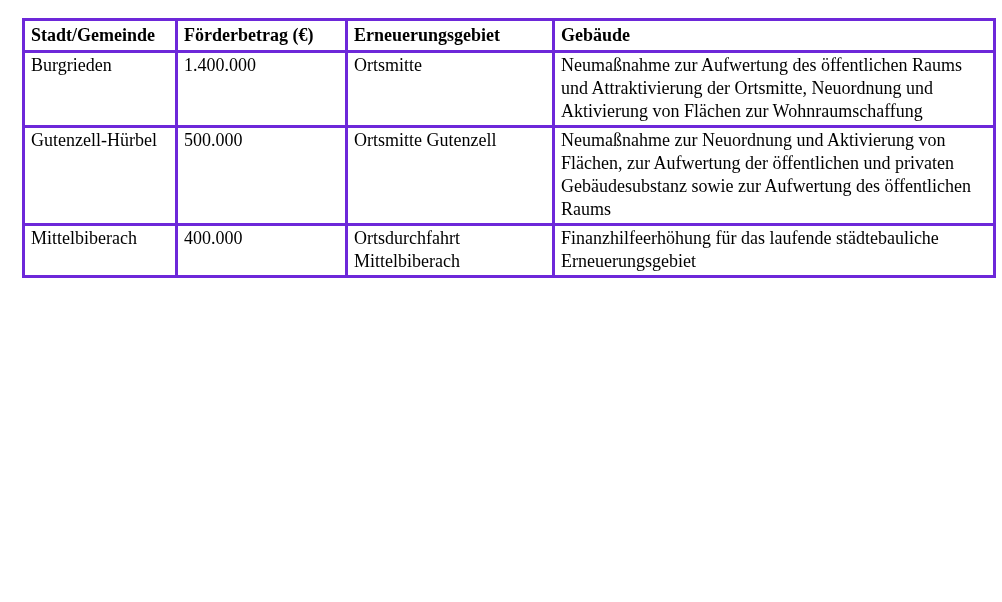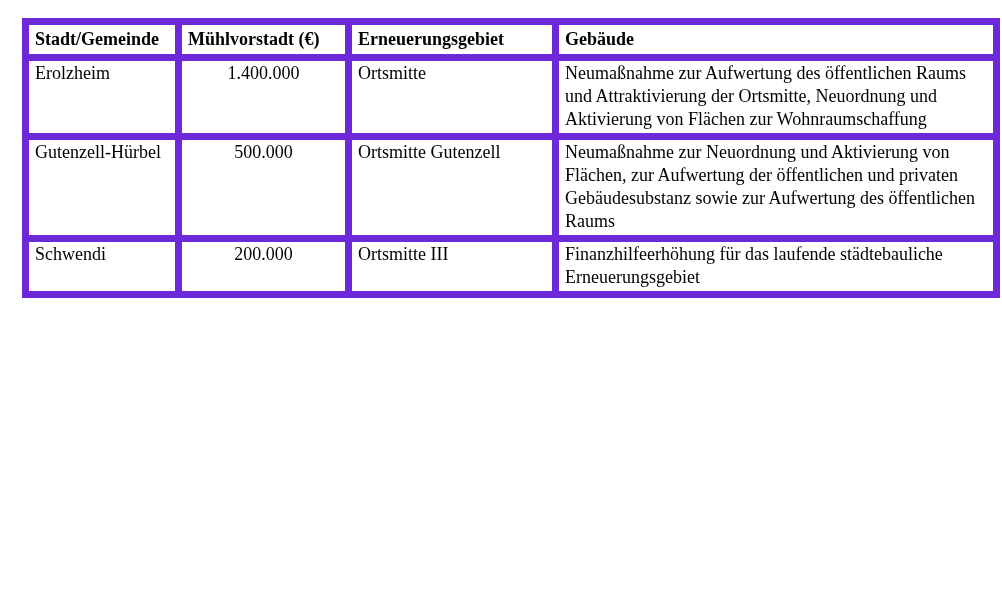--- a/index.html
+++ b/index.html
@@ -17,69 +17,69 @@
   table.doc-table {
     position: absolute;
     left: 22px;
     top: 18px;
     width: 971px;
     border-collapse: collapse;
     table-layout: fixed;
   }
   .doc-table th,
   .doc-table td {
-    border: 7px solid #6d28d9;
+    border: 3px solid #6d28d9;
     vertical-align: top;
     font-size: 18px;
     line-height: 23px;
     padding: 1px 6px 2px 6px;
     overflow: hidden;
   }
   .doc-table th {
     text-align: left;
     font-weight: bold;
     padding-top: 3px;
     padding-bottom: 3px;
     white-space: nowrap;
   }
   .doc-table td.num {
-    text-align: center;
+    text-align: left;
   }
 </style>
 </head>
 <body>
 
 <table class="doc-table">
   <colgroup>
     <col style="width:153px">
     <col style="width:170px">
     <col style="width:207px">
     <col style="width:441px">
   </colgroup>
   <thead>
     <tr>
       <th>Stadt/Gemeinde</th>
-      <th>Mühlvorstadt (€)</th>
+      <th>Förderbetrag (€)</th>
       <th>Erneuerungsgebiet</th>
       <th>Gebäude</th>
     </tr>
   </thead>
   <tbody>
     <tr>
-      <td>Erolzheim</td>
+      <td>Burgrieden</td>
       <td class="num">1.400.000</td>
       <td>Ortsmitte</td>
       <td>Neumaßnahme zur Aufwertung des öffentlichen Raums und Attraktivierung der Ortsmitte, Neuordnung und Aktivierung von Flächen zur Wohnraumschaffung</td>
     </tr>
     <tr>
       <td>Gutenzell-Hürbel</td>
       <td class="num">500.000</td>
       <td>Ortsmitte Gutenzell</td>
       <td>Neumaßnahme zur Neuordnung und Aktivierung von Flächen, zur Aufwertung der öffentlichen und privaten Gebäudesubstanz sowie zur Aufwertung des öffentlichen Raums</td>
     </tr>
     <tr>
-      <td>Schwendi</td>
-      <td class="num">200.000</td>
-      <td>Ortsmitte III</td>
+      <td>Mittelbiberach</td>
+      <td class="num">400.000</td>
+      <td>Ortsdurchfahrt Mittelbiberach</td>
       <td>Finanzhilfeerhöhung für das laufende städtebauliche Erneuerungsgebiet</td>
     </tr>
   </tbody>
 </table>
 
 </body></html>

